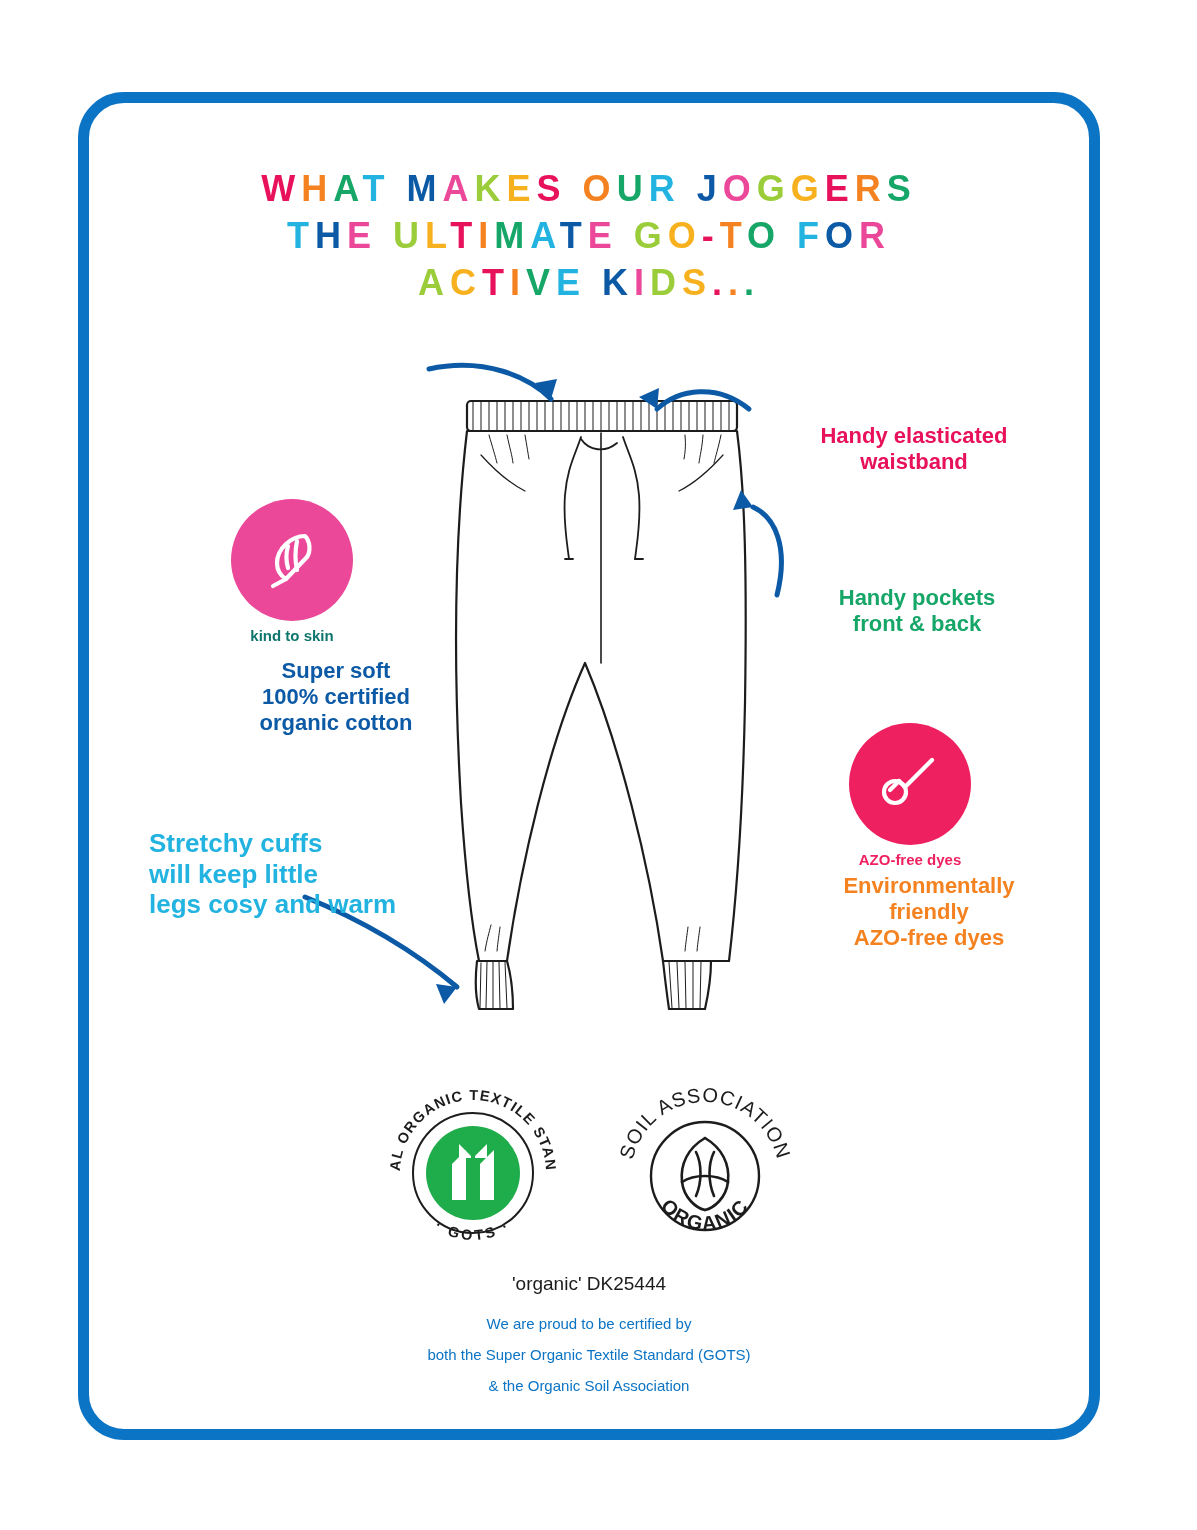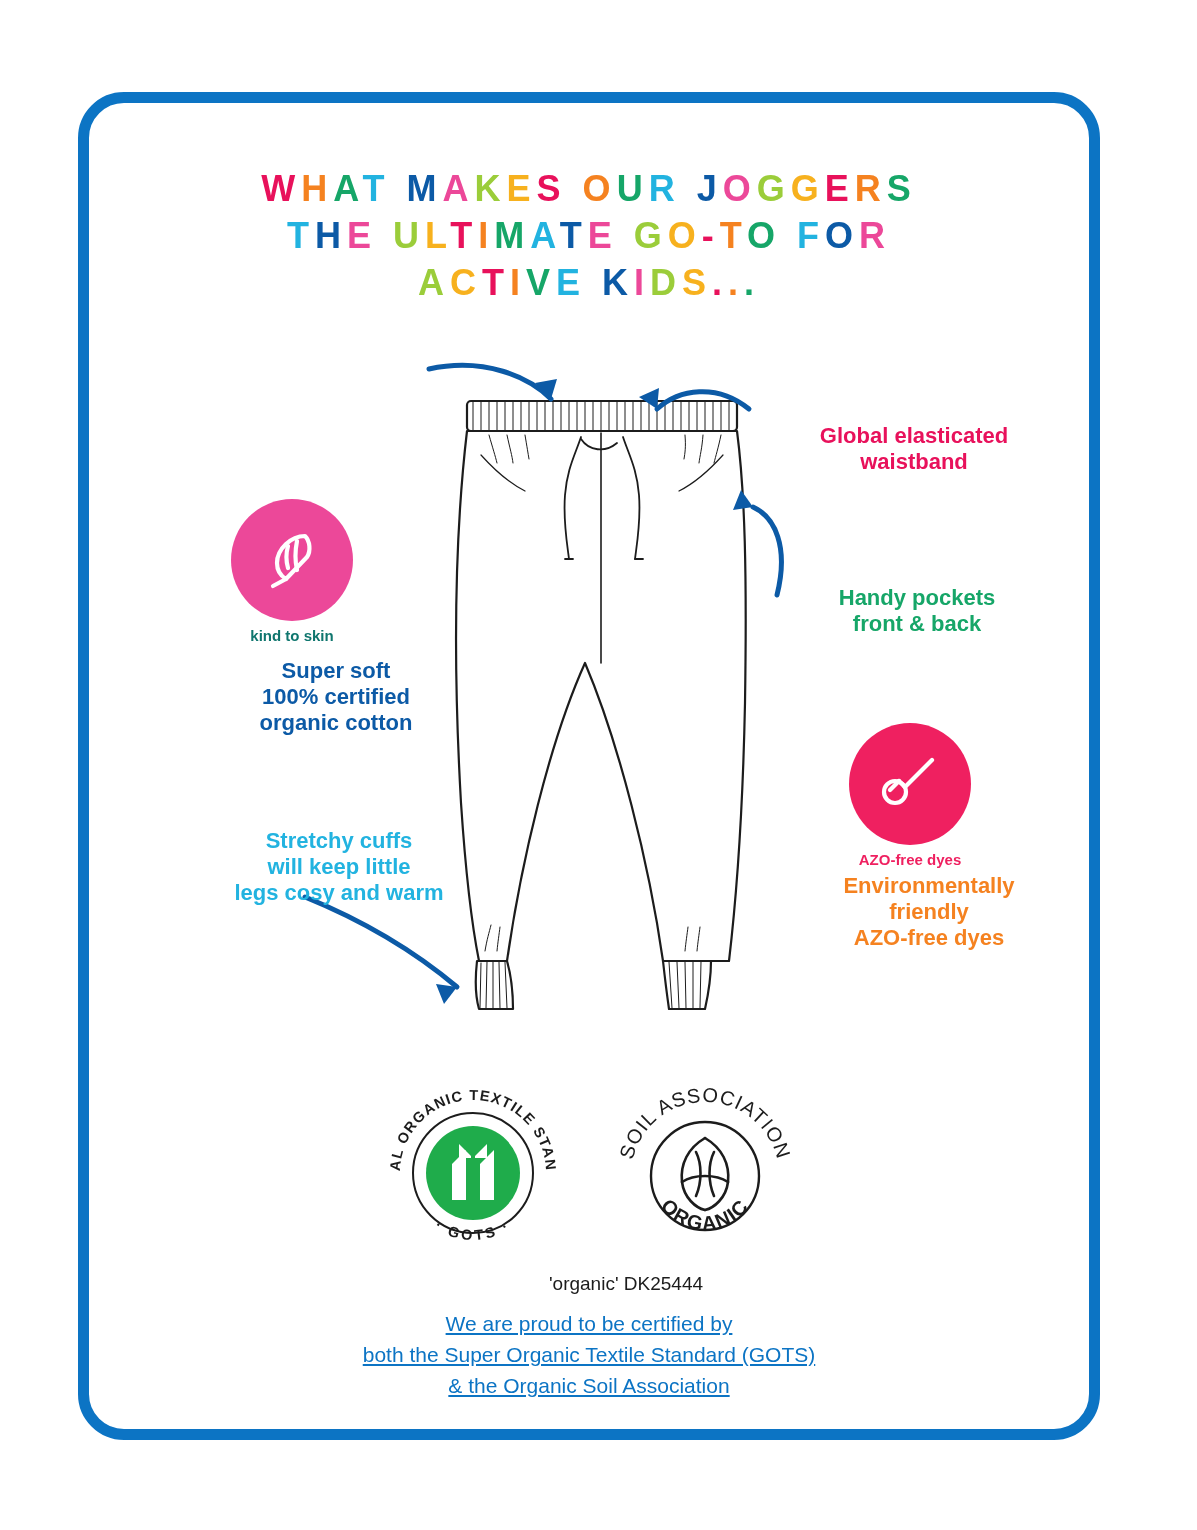--- a/index.html
+++ b/index.html
@@ -61,21 +61,21 @@
   .l-pockets {
     left: 668px; top: 482px; width: 320px;
     text-align: center; font-size: 22px; color: #16a668;
   }
   .l-supersoft {
     left: 92px; top: 555px; width: 310px;
     text-align: center; font-size: 22px; color: #0c5aa6;
   }
   .l-cuffs {
     left: 60px; top: 725px; width: 380px;
-    text-align: center; font-size: 22px; color: #22b3e0;
+    font-size: 26px; color: #22b3e0;
   }
   .l-azo {
     left: 680px; top: 770px; width: 320px;
     text-align: center; font-size: 22px; color: #f58220;
   }
   .l-teamed {
     left: 290px; top: 897px; width: 460px;
     text-align: center; font-size: 22px; color: #16a668;
   }
 
@@ -105,30 +105,28 @@
     display: flex; justify-content: center; gap: 42px;
   }
   .cert { width: 190px; height: 190px; position: relative; }
 
   .cert-code {
     position: absolute;
     left: 0; top: 1170px; width: 100%;
     text-align: center;
     font-size: 19px;
     color: #1c1c1c;
-    padding-left: 37px;
   }
   .cert-note {
     position: absolute;
     left: 0; top: 1205px; width: 100%;
     text-align: center;
-    font-size: 21px;
+    font-size: 15px;
     line-height: 31px;
     color: #0c74c4;
-    text-decoration: underline;
   }
   .cert-note .ln { display: block; }
 
   svg { display: block; overflow: visible; }
   .art { position: absolute; left: 0; top: 0; }
 </style>
 </head>
 <body>
 
 <div class="page">
@@ -244,21 +242,21 @@
       <g fill="#0c5aa6">
         <path d="M462 296 l 6 -20 l -22 4 z"></path>
         <path d="M568 306 l 2 -21 l -20 9 z"></path>
         <path d="M664 404 l -12 -17 l -8 20 z"></path>
         <path d="M368 884 l -21 -3 l 8 20 z"></path>
       </g>
     </svg>
 
 
     <div class="label l-waist">
-      <span>Global elasticated</span><br>
+      <span>Handy elasticated</span><br>
       <span>waistband</span>
     </div>
 
     <div class="label l-pockets">
       <span>Handy pockets</span><br>
       <span>front &amp; back</span>
     </div>
 
     <div class="label l-supersoft">
       <span>Super soft</span><br>

